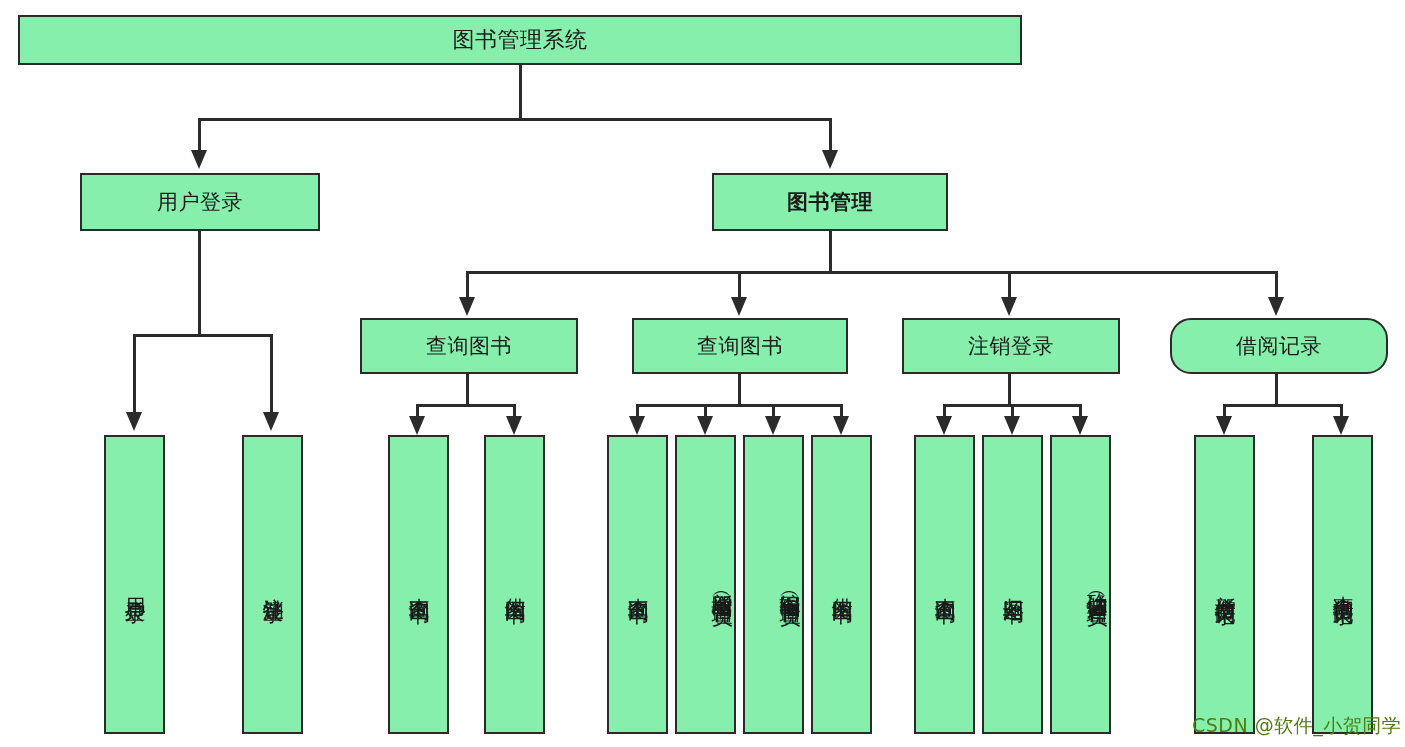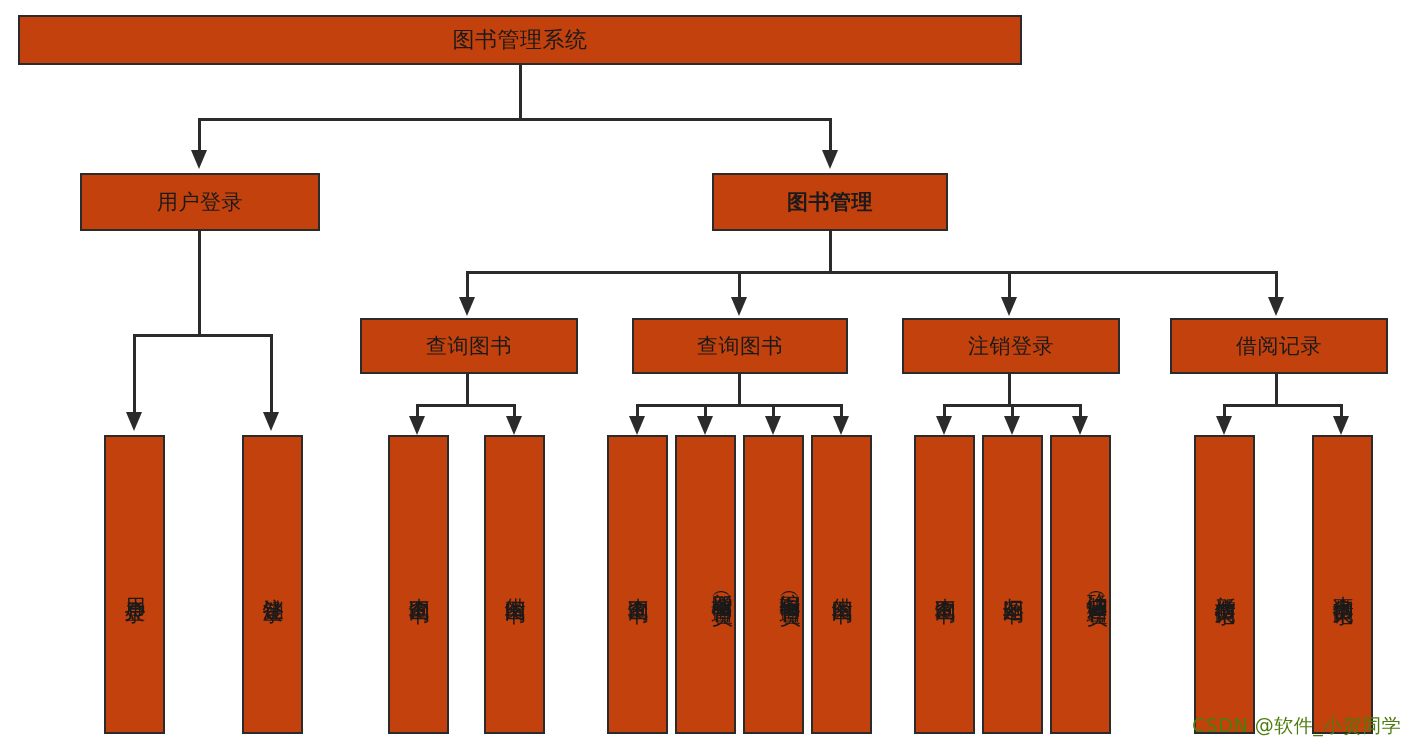--- a/index.html
+++ b/index.html
@@ -15,21 +15,21 @@
     position: relative;
     width: 1405px;
     height: 747px;
     background: #ffffff;
     overflow: hidden;
   }
   .node {
     position: absolute;
     box-sizing: border-box;
     border: 2px solid #2b2b2b;
-    background: #c2410c;
+    background: #86efac;
     display: flex;
     align-items: center;
     justify-content: center;
     color: #1a1a1a;
   }
   .node-h {
     font-size: 21px;
     letter-spacing: 0.5px;
     white-space: nowrap;
   }
@@ -114,21 +114,21 @@
 
   <div class="edge edge-v" style="left:1275px; top:271px; width:3px; height:28px;"></div>
   <div class="arrow" style="left:1268px; top:297px;"></div>
 
   <div class="node node-h" style="left:360px; top:318px; width:218px; height:56px;">查询图书</div>
 
   <div class="node node-h" style="left:632px; top:318px; width:216px; height:56px;">查询图书</div>
 
   <div class="node node-h" style="left:902px; top:318px; width:218px; height:56px;">注销登录</div>
 
-  <div class="node node-h" style="left:1170px; top:318px; width:218px; height:56px;">借阅记录</div>
+  <div class="node node-h" style="left:1170px; top:318px; width:218px; height:56px;border-radius:21px;">借阅记录</div>
 
   <div class="edge edge-v" style="left:466px; top:374px; width:3px; height:33px;"></div>
   <div class="edge edge-h" style="left:416px; top:404px; width:100px; height:3px;"></div>
   <div class="edge edge-v" style="left:416px; top:404px; width:3px; height:16px;"></div>
   <div class="arrow" style="left:409px; top:416px;"></div>
   <div class="edge edge-v" style="left:513px; top:404px; width:3px; height:16px;"></div>
   <div class="arrow" style="left:506px; top:416px;"></div>
 
   <div class="edge edge-v" style="left:738px; top:374px; width:3px; height:33px;"></div>
   <div class="edge edge-h" style="left:636px; top:404px; width:204px; height:3px;"></div>

